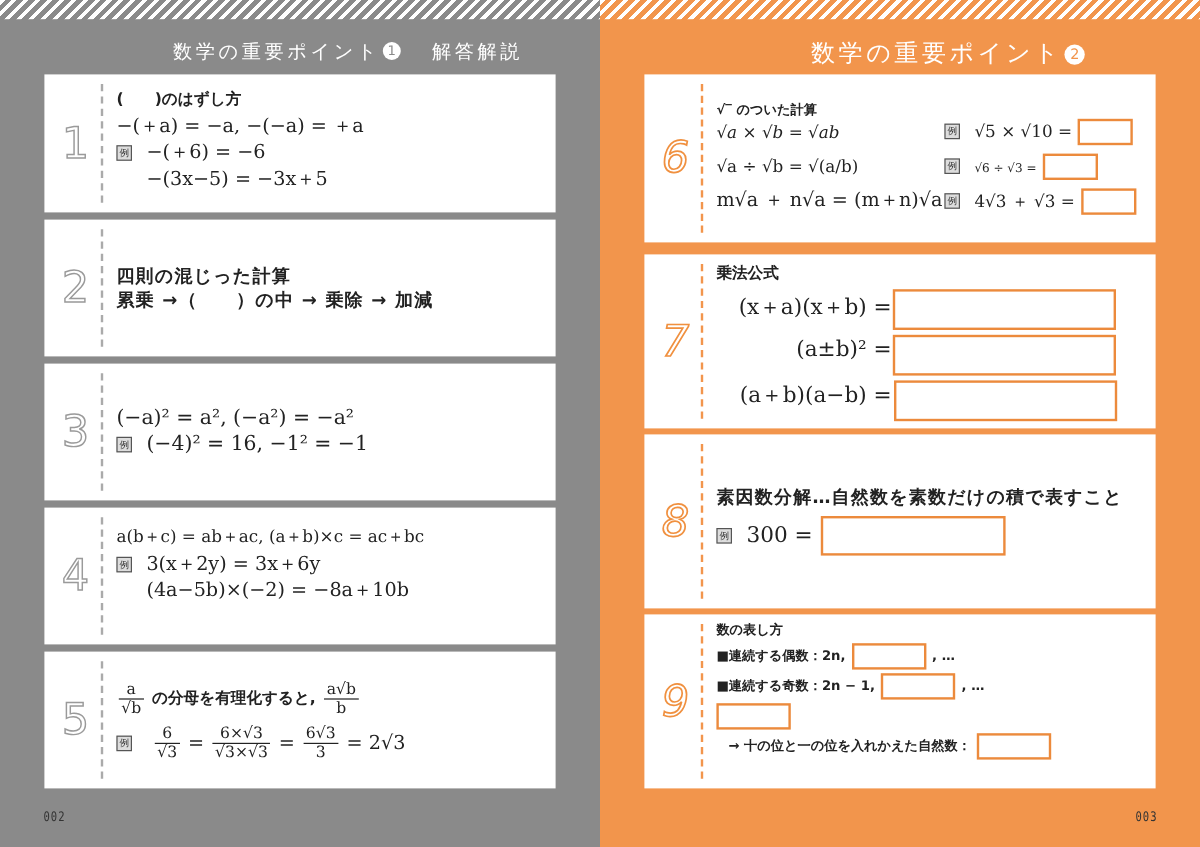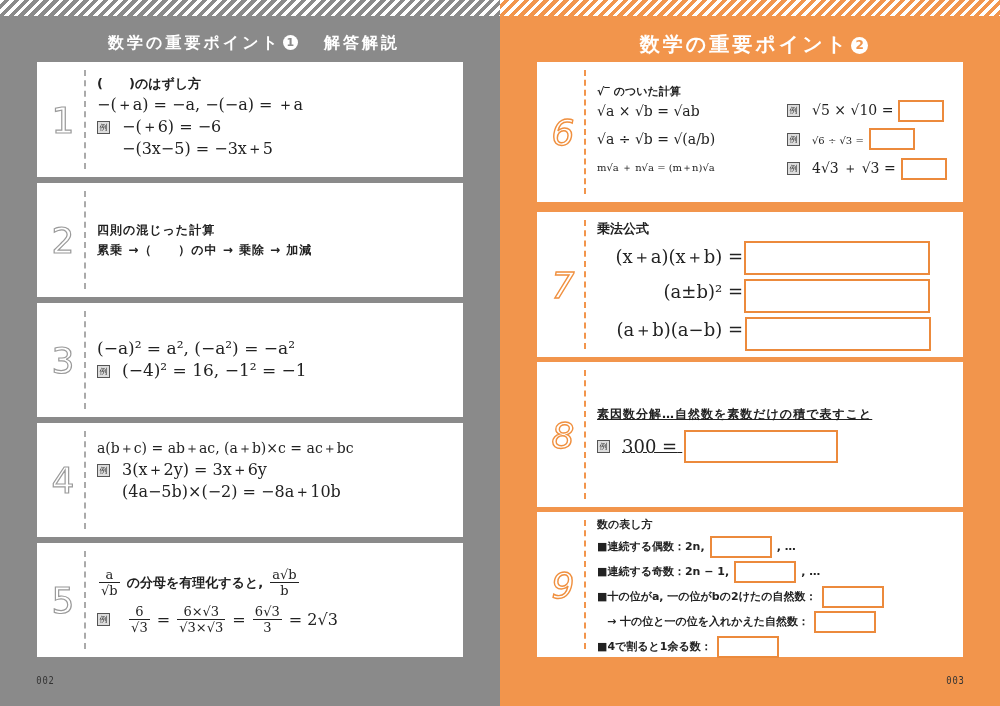--- a/index.html
+++ b/index.html
@@ -3,38 +3,38 @@
 <meta charset="utf-8">
 <style>
   html, body { margin:0; padding:0; }
   body { width:1000px; height:706px; position:relative; overflow:hidden; font-family:"DejaVu Sans", sans-serif; }
   .page { position:absolute; top:0; height:706px; width:500px; }
   .page.left { left:0; background:#8a8a8a; }
   .page.right { left:500px; background:#f2954c; }
   .stripes { position:absolute; left:0; top:0; width:500px; height:16px; }
   .left .stripes { background: repeating-linear-gradient(135deg, #ffffff 0 3px, #8a8a8a 3px 7px); }
   .right .stripes { background: repeating-linear-gradient(135deg, #ffffff 0 3px, #f2954c 3px 7px); }
-  .title { position:absolute; top:33px; left:0; width:508px; text-align:center; color:#fff; font-weight:bold; letter-spacing:3px; }
+  .title { position:absolute; top:33px; left:0; width:508px; text-align:center; color:#fff; font-weight:normal; letter-spacing:3px;padding-left:36px; }
   .left .title { font-size:16px; }
   .right .title { font-size:20px; top:31px; }
   .title .circ { display:inline-block; width:17px; height:17px; border-radius:50%; background:#fff; font-size:12px; line-height:17px; text-align:center; letter-spacing:0; vertical-align:2px; margin-left:2px; }
   .left .title .circ { color:#8a8a8a; width:15px; height:15px; line-height:15px; font-size:11px; }
   .right .title .circ { color:#f2954c; }
   .title .sub { margin-left:26px; }
   .card { position:absolute; background:#fff; box-sizing:border-box; }
   .left .card { left:37px; width:426px; }
   .right .card { left:37px; width:426px; }
   .num { position:absolute; left:8px; width:36px; top:50%; transform:translateY(-50%); text-align:center;
          font-family:"DejaVu Sans", sans-serif; font-size:36px; color:#fff; -webkit-text-stroke:1.2px #9a9a9a; font-weight:normal; }
   .right .num { -webkit-text-stroke:1.4px #f0903f; font-style:italic; }
   .dash { position:absolute; left:47px; top:8px; bottom:8px; border-left:2px dashed #aaaaaa; }
   .right .dash { border-left-color:#f2954c; }
   .content { position:absolute; left:60px; right:8px; color:#222; }
   .jp { font-family:"DejaVu Sans", sans-serif; font-weight:bold; font-size:13px; line-height:16px; }
-  .jp2 { font-family:"DejaVu Sans", sans-serif; font-weight:bold; font-size:12px; line-height:20px; letter-spacing:1px; }
+  .jp2 { font-family:"DejaVu Sans", sans-serif; font-weight:bold; font-size:15px; line-height:20px; letter-spacing:1px; }
   .m { font-family:"DejaVu Serif", serif; font-size:16px; line-height:22px; white-space:nowrap; }
   .ex { display:inline-block; width:11px; height:11px; border:1px solid #555; background:#ddd; font-size:8px; line-height:11px; text-align:center; vertical-align:2px; margin-right:12px; font-family:"DejaVu Sans", sans-serif; color:#333; }
   .ansbox { display:inline-block; border:2px solid #ec8a3c; background:#fff; vertical-align:middle; box-sizing:border-box; }
   .pagenum { position:absolute; top:674px; font-family:"DejaVu Sans Mono", monospace; font-size:11px; color:#333; letter-spacing:1px; transform:scaleX(0.8); }
   .frac { display:inline-block; vertical-align:middle; text-align:center; font-size:13px; line-height:15px; margin:0 2px; }
   .frac .n { display:block; border-bottom:1px solid #222; padding:0 2px; }
   .frac .d { display:block; padding:0 2px; }
   .row { position:absolute; left:0; white-space:nowrap; }
 </style>
 </head>
@@ -113,28 +113,28 @@
   <div class="stripes"></div>
   <div class="title">
     <span>数学の重要ポイント</span><span class="circ">2</span>
   </div>
 
   <div class="card" style="top:62px;height:140px;">
     <div class="num">6</div>
     <div class="dash"></div>
     <div class="content" style="top:22px;">
       <div class="jp" style="font-size:11px;">√‾ のついた計算</div>
-      <div class="row" style="top:16px;">
+      <div class="row" style="top:16px;font-style:italic;">
         <span class="m" style="font-size:14px;">√a × √b = √ab</span>
       </div>
       <div class="row" style="top:44px;text-align:right;">
         <span class="m" style="font-size:14px;">√a ÷ √b = √(a/b)</span>
       </div>
       <div class="row" style="top:72px;">
-        <span class="m" style="font-size:10px;">m√a ＋ n√a = (m＋n)√a</span>
+        <span class="m" style="font-size:16px;">m√a ＋ n√a = (m＋n)√a</span>
       </div>
       <div class="row" style="top:15px;left:190px;">
         <span class="ex">例</span><span class="m" style="font-size:14px;">√5 × √10 =</span>
         <span class="ansbox" style="width:46px;height:22px;"></span>
       </div>
       <div class="row" style="top:44px;left:190px;">
         <span class="ex">例</span><span class="m" style="font-size:10px;">√6 ÷ √3 =</span>
         <span class="ansbox" style="width:46px;height:22px;"></span>
       </div>
       <div class="row" style="top:73px;left:190px;">
@@ -160,21 +160,21 @@
       </div>
       <span class="ansbox" style="position:absolute;left:147px;top:20px;width:186px;height:34px;"></span>
       <span class="ansbox" style="position:absolute;left:147px;top:58px;width:186px;height:34px;"></span>
       <span class="ansbox" style="position:absolute;left:148px;top:96px;width:186px;height:34px;"></span>
     </div>
   </div>
 
   <div class="card" style="top:362px;height:145px;">
     <div class="num">8</div>
     <div class="dash"></div>
-    <div class="content" style="top:42px;text-decoration:underline;">
+    <div class="content" style="top:42px;">
       <div class="jp2">素因数分解…自然数を素数だけの積で表すこと</div>
       <div style="margin-top:6px;white-space:nowrap;">
         <span class="ex">例</span><span class="m" style="font-size:18px;vertical-align:middle;">300 =</span>
         <span class="ansbox" style="width:154px;height:33px;margin-left:2px;"></span>
       </div>
     </div>
   </div>
 
   <div class="card" style="top:512px;height:145px;">
     <div class="num">9</div>
@@ -185,28 +185,23 @@
         <span class="jp" style="font-size:11px;vertical-align:middle;">■連続する偶数：2n,</span>
         <span class="ansbox" style="width:62px;height:22px;"></span>
         <span class="jp" style="font-size:11px;vertical-align:middle;">, …</span>
       </div>
       <div class="row" style="top:44px;">
         <span class="jp" style="font-size:11px;vertical-align:middle;">■連続する奇数：2n − 1,</span>
         <span class="ansbox" style="width:62px;height:22px;"></span>
         <span class="jp" style="font-size:11px;vertical-align:middle;">, …</span>
       </div>
       <div class="row" style="top:69px;">
-        <span class="jp" style="font-size:11px;vertical-align:middle;">■十の位がa, 一の位がbの2けたの自然数：</span>
         <span class="ansbox" style="width:62px;height:22px;"></span>
       </div>
       <div class="row" style="top:94px;left:10px;">
         <span class="jp" style="font-size:11px;vertical-align:middle;">→ 十の位と一の位を入れかえた自然数：</span>
         <span class="ansbox" style="width:62px;height:22px;"></span>
       </div>
-      <div class="row" style="top:119px;">
-        <span class="jp" style="font-size:11px;vertical-align:middle;">■4で割ると1余る数：</span>
-        <span class="ansbox" style="width:62px;height:22px;"></span>
-      </div>
     </div>
   </div>
 
   <div class="pagenum" style="left:444px;">003</div>
 </div>
 
 </body></html>

